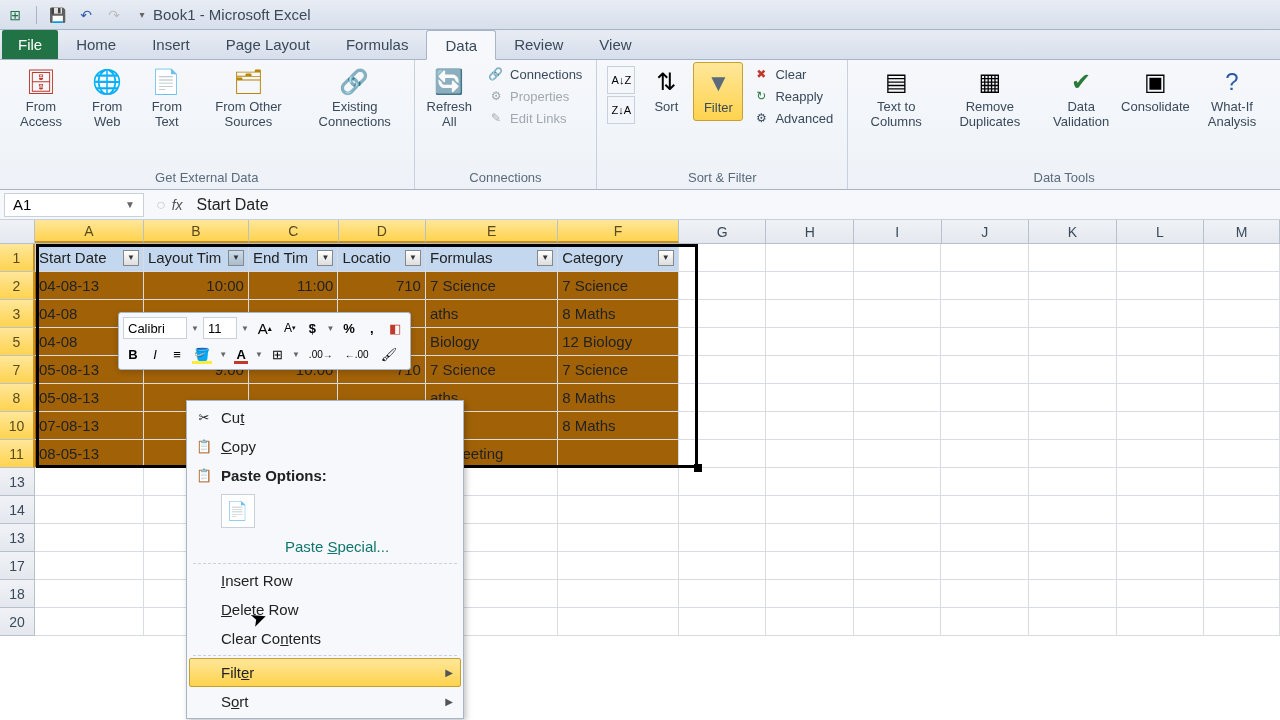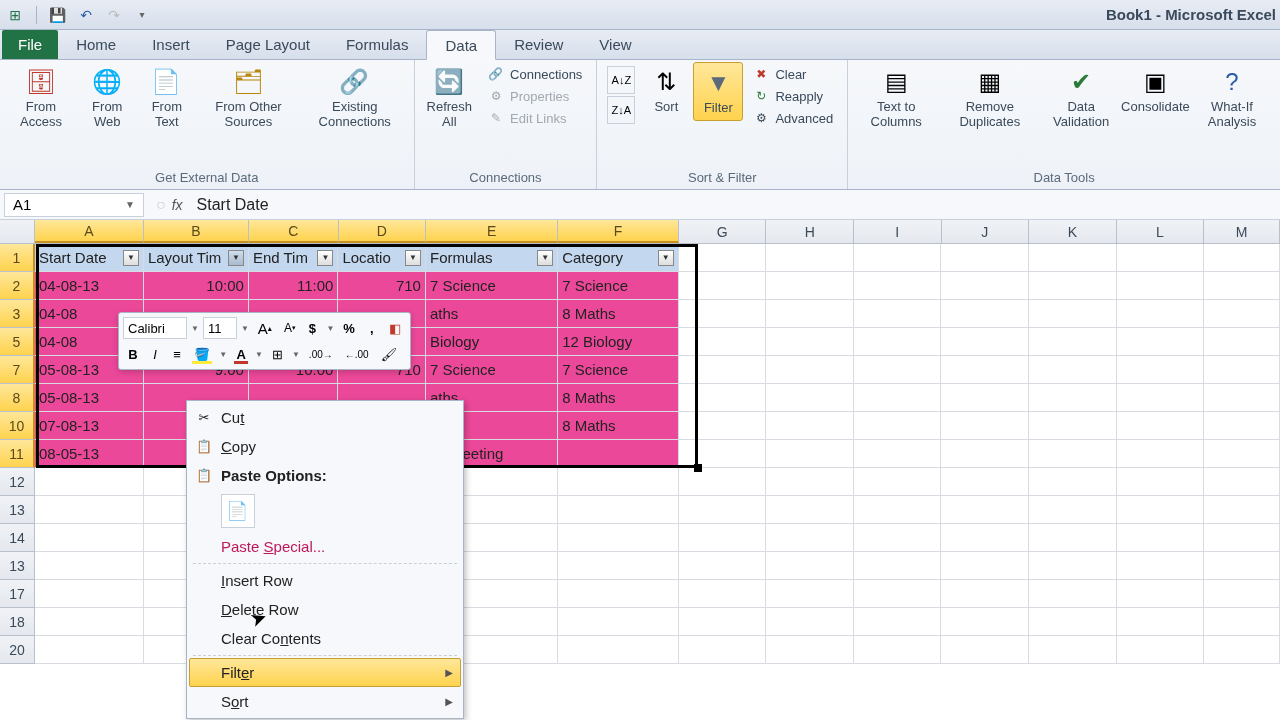--- a/index.html
+++ b/index.html
@@ -3,21 +3,21 @@
 <meta charset="utf-8">
 <style>
 * { box-sizing: border-box; margin: 0; padding: 0; font-family: "Segoe UI", Tahoma, sans-serif; }
 body { background: #fff; width: 1280px; height: 720px; overflow: hidden; position: relative; }
 
 
 .titlebar { height: 30px; background: linear-gradient(#e8ecf4, #d7dfec); display: flex; align-items: center; padding: 0 4px; border-bottom: 1px solid #a8b4c8; }
 .titlebar .qat { display: flex; align-items: center; gap: 6px; }
 .titlebar .qat-icon { width: 22px; height: 22px; display: flex; align-items: center; justify-content: center; font-size: 14px; }
 .titlebar .qat-sep { width: 1px; height: 18px; background: #a8b4c8; margin: 0 4px; }
-.titlebar .title { flex: 1; text-align: right; font-size: 15px; color: #3a4a5a; font-weight: bold; }
+.titlebar .title { flex: 1; text-align: left; font-size: 15px; color: #3a4a5a; }
 
 
 .ribbon-tabs { height: 30px; background: linear-gradient(#e8ecf4, #d7dfec); display: flex; align-items: stretch; padding-left: 2px; border-bottom: 1px solid #a8b4c8; }
 .file-tab { background: #217346; color: #fff; padding: 4px 16px; font-size: 15px; display: flex; align-items: center; border-radius: 2px 2px 0 0; }
 .tab { padding: 4px 18px; font-size: 15px; color: #3a4a5a; display: flex; align-items: center; cursor: pointer; }
 .tab.active { background: #f6f8fb; border: 1px solid #a8b4c8; border-bottom: 1px solid #f6f8fb; border-radius: 3px 3px 0 0; margin-bottom: -1px; }
 
 
 .ribbon { height: 130px; background: linear-gradient(#f6f8fb, #eef2f8); border-bottom: 1px solid #a8b4c8; display: flex; }
 .group { border-right: 1px solid #c8d0dc; padding: 2px 6px 0; display: flex; flex-direction: column; }
@@ -45,40 +45,40 @@
 .col-headers { display: flex; height: 24px; background: linear-gradient(#f0f2f6, #e4e8ee); border-bottom: 1px solid #b8c0cc; }
 .corner { width: 36px; border-right: 1px solid #b8c0cc; background: linear-gradient(#f0f2f6, #e4e8ee); }
 .col-h { border-right: 1px solid #b8c0cc; display: flex; align-items: center; justify-content: center; font-size: 14px; color: #3a4a5a; }
 .col-h.sel { background: linear-gradient(#ffe79a, #ffd34e); color: #5a4a1a; border-bottom: 2px solid #c89020; }
 .row { display: flex; height: 28px; }
 .row-h { width: 36px; border-right: 1px solid #b8c0cc; border-bottom: 1px solid #b8c0cc; background: linear-gradient(#f0f2f6, #e4e8ee); display: flex; align-items: center; justify-content: center; font-size: 14px; color: #3a4a5a; }
 .row-h.sel { background: linear-gradient(#ffe79a, #ffd34e); color: #5a4a1a; border-right: 2px solid #c89020; }
 .cell { border-right: 1px solid #d8dce2; border-bottom: 1px solid #d8dce2; padding: 0 4px; display: flex; align-items: center; font-size: 15px; color: #222; overflow: hidden; white-space: nowrap; }
 .cell.right { justify-content: flex-end; }
 .cell.header-cell { background: #fff; font-size: 15px; }
-.cell.sel { background: #ec4899; }
+.cell.sel { background: #a16207; }
 .cell.sel.header-cell { background: #c3d7ef; }
 .filter-btn { width: 16px; height: 16px; border: 1px solid #888; background: linear-gradient(#fff,#ddd); margin-left: auto; display: flex; align-items: center; justify-content: center; font-size: 8px; color: #333; }
 .filter-btn.active { background: linear-gradient(#cde,#abc); }
 
 
 .selection-border { position: absolute; border: 3px solid #000; pointer-events: none; }
 .selection-handle { position: absolute; width: 8px; height: 8px; background: #000; }
 
 
 .mini-toolbar { position: absolute; background: #f6f8fb; border: 1px solid #a8b4c8; border-radius: 3px; box-shadow: 0 2px 6px rgba(0,0,0,0.2); display: flex; flex-direction: column; padding: 2px; z-index: 50; }
 .mini-row { display: flex; align-items: center; gap: 2px; padding: 2px; }
 .mini-item { border: 1px solid transparent; padding: 2px 4px; font-size: 13px; display: flex; align-items: center; justify-content: center; min-width: 20px; height: 22px; cursor: pointer; }
 .mini-input { width: 54px; height: 22px; border: 1px solid #c8d0dc; font-size: 13px; padding: 0 4px; background: #fff; }
 .mini-dd { font-size: 8px; color: #666; padding: 0 2px; }
 
 
 .context-menu { position: absolute; background: #f6f8fb; border: 1px solid #a8b4c8; box-shadow: 2px 2px 6px rgba(0,0,0,0.25); z-index: 60; width: 278px; padding: 2px; }
 .cm-item { display: flex; align-items: center; padding: 6px 8px 6px 32px; font-size: 15px; color: #222; position: relative; cursor: pointer; }
-.cm-item.disabled { color: #be185d; }
+.cm-item.disabled { color: #0f766e; justify-content: center; }
 .cm-item.highlight { background: linear-gradient(#ffe79a, #ffd34e); border: 1px solid #c8a030; border-radius: 2px; padding: 5px 7px 5px 31px; }
 .cm-icon { position: absolute; left: 6px; width: 18px; height: 18px; display: flex; align-items: center; justify-content: center; font-size: 13px; }
 .cm-sep { border-top: 1px dashed #c8d0dc; margin: 2px 4px; }
 .cm-arrow { margin-left: auto; font-size: 10px; color: #555; }
 .cm-paste-box { width: 34px; height: 34px; border: 1px solid #c8d0dc; background: #fff; margin: 4px 0 4px 32px; display: flex; align-items: center; justify-content: center; font-size: 18px; color: #bbb; }
 
 
 .cursor { position: absolute; font-size: 20px; z-index: 100; pointer-events: none; transform: rotate(-20deg); }
 
 .u { text-decoration: underline; }
@@ -395,36 +395,20 @@
       <div class="cell sel " style="width:124px"></div>
       <div class="cell" style="width:90px"></div>
       <div class="cell" style="width:90px"></div>
       <div class="cell" style="width:90px"></div>
       <div class="cell" style="width:90px"></div>
       <div class="cell" style="width:90px"></div>
       <div class="cell" style="width:90px"></div>
       <div class="cell" style="width:78px"></div>
     </div>
     <div class="row">
-      <div class="row-h">12</div>
-      <div class="cell" style="width:112px"></div>
-      <div class="cell" style="width:108px"></div>
-      <div class="cell" style="width:92px"></div>
-      <div class="cell" style="width:90px"></div>
-      <div class="cell" style="width:136px"></div>
-      <div class="cell" style="width:124px"></div>
-      <div class="cell" style="width:90px"></div>
-      <div class="cell" style="width:90px"></div>
-      <div class="cell" style="width:90px"></div>
-      <div class="cell" style="width:90px"></div>
-      <div class="cell" style="width:90px"></div>
-      <div class="cell" style="width:90px"></div>
-      <div class="cell" style="width:78px"></div>
-    </div>
-    <div class="row">
       <div class="row-h">13</div>
       <div class="cell" style="width:112px"></div>
       <div class="cell" style="width:108px"></div>
       <div class="cell" style="width:92px"></div>
       <div class="cell" style="width:90px"></div>
       <div class="cell" style="width:136px"></div>
       <div class="cell" style="width:124px"></div>
       <div class="cell" style="width:90px"></div>
       <div class="cell" style="width:90px"></div>
       <div class="cell" style="width:90px"></div>

